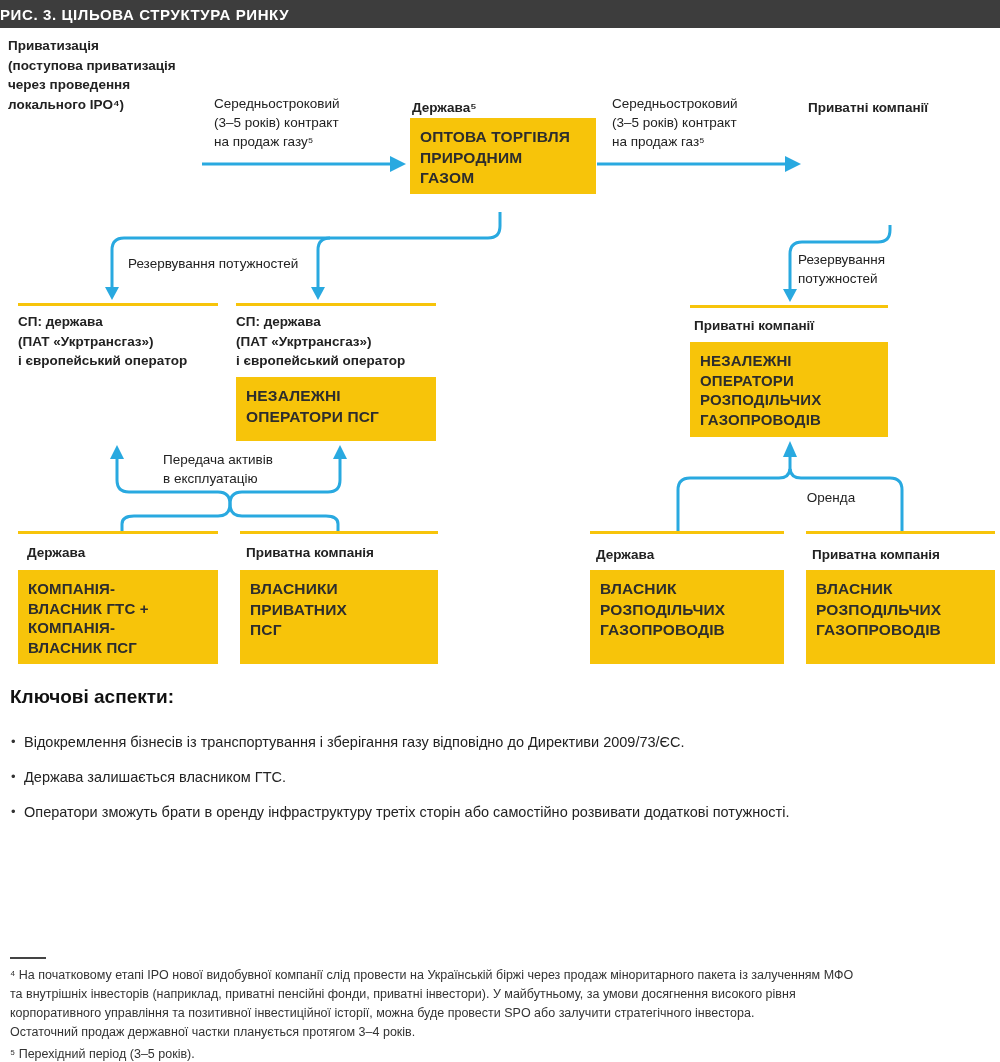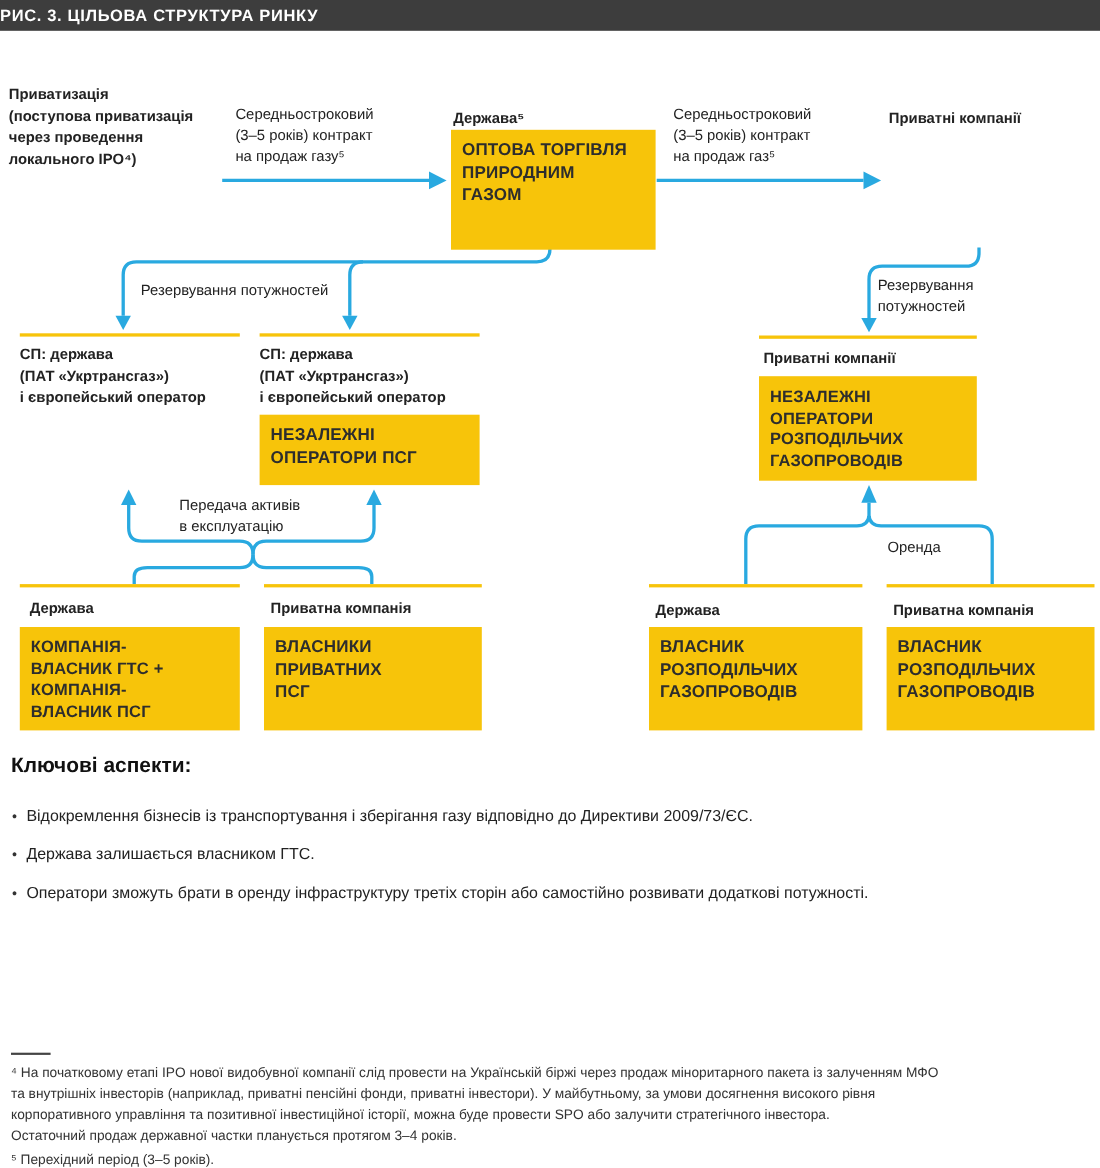--- a/index.html
+++ b/index.html
@@ -70,31 +70,31 @@
     <path class="w" d="M230 504 Q230 516 242 516 H326 Q338 516 338 524 V531"></path>
     <path class="h" d="M110 459 L124 459 L117 445 Z"></path>
     <path class="h" d="M333 459 L347 459 L340 445 Z"></path>
 
     <path class="w" d="M678 531 V490 Q678 478 690 478 H779 Q789 478 790 469"></path>
     <path class="w" d="M902 531 V490 Q902 478 890 478 H801 Q791 478 790 469"></path>
     <path class="w" d="M790 470 V457"></path>
     <path class="h" d="M783 457 L797 457 L790 441 Z"></path>
   </svg>
 
-  <div class="lbl" style="left:8px;top:36px;width:210px;margin-top:40px;">Приватизація
+  <div class="lbl" style="left:8px;top:36px;width:210px;">Приватизація
 (поступова приватизація
 через проведення
 локального IPO⁴)</div>
 
   <div class="note" style="left:214px;top:94px;width:190px;">Середньостроковий
 (3–5 років) контракт
 на продаж газу⁵</div>
 
   <div class="lbl" style="left:412px;top:98px;">Держава⁵</div>
-  <div class="box" style="left:410px;top:118px;width:186px;height:109px;">ОПТОВА ТОРГІВЛЯ
+  <div class="box" style="left:410px;top:118px;width:186px;height:76px;">ОПТОВА ТОРГІВЛЯ
 ПРИРОДНИМ
 ГАЗОМ</div>
 
   <div class="note" style="left:612px;top:94px;width:190px;">Середньостроковий
 (3–5 років) контракт
 на продаж газ⁵</div>
 
   <div class="lbl" style="left:808px;top:98px;">Приватні компанії</div>
 
   <div class="note" style="left:128px;top:254px;">Резервування потужностей</div>

